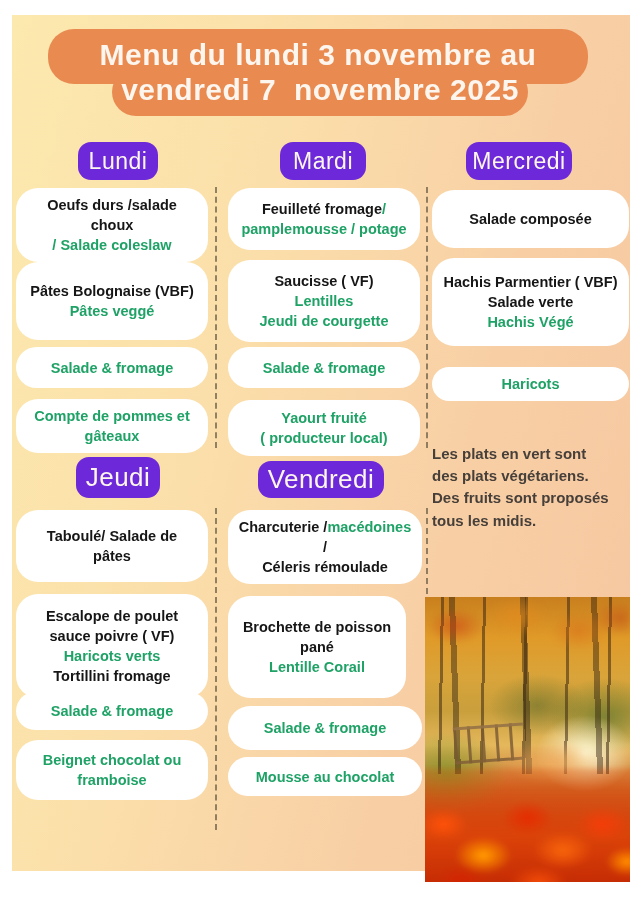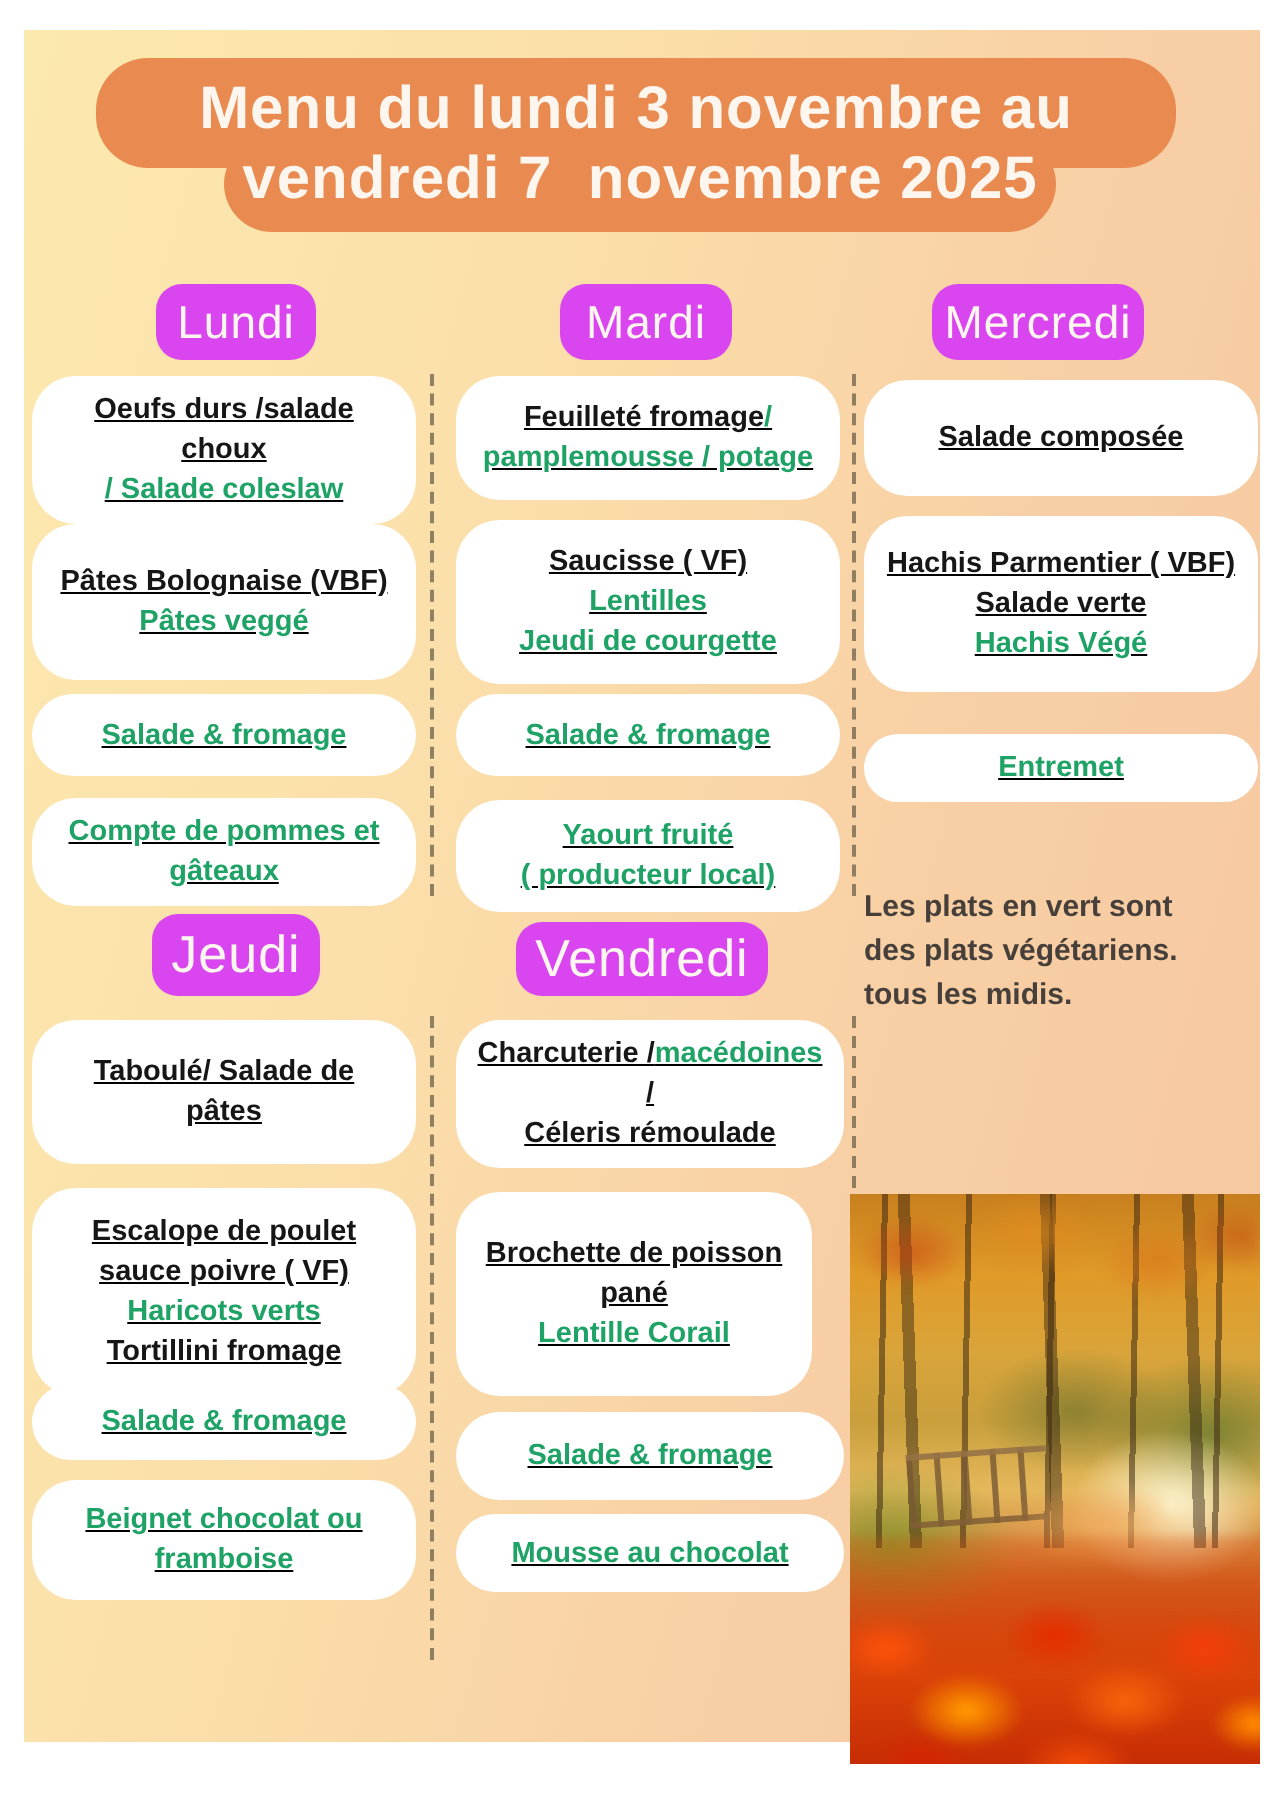--- a/index.html
+++ b/index.html
@@ -24,30 +24,30 @@
   .tl1{left:48px;top:29px;width:540px;height:52px;}
   .tl2{left:112px;top:66px;width:416px;height:48px;}
   
   .vsep{position:absolute;width:0;border-left:2px dashed rgba(109,96,72,.75);}
   .sep1{left:215px;top:187px;height:261px;}
   .sep2{left:426px;top:187px;height:261px;}
   .sep3{left:215px;top:508px;height:322px;}
   .sep4{left:426px;top:508px;height:86px;}
   
   .day-pill{
-    position:absolute;background:#d946ef;border-radius:13px;color:#FDF6EE;
+    position:absolute;background:#6d28d9;border-radius:13px;color:#FDF6EE;
     font-weight:500;display:flex;align-items:center;justify-content:center;letter-spacing:.5px;
   }
   
   .card{
     position:absolute;background:#ffffff;border-radius:22px;
     display:flex;flex-direction:column;align-items:center;justify-content:center;
     text-align:center;padding:7px 10px;box-sizing:border-box;
   }
-  .card-line{font-size:14.5px;font-weight:700;line-height:1.38;text-decoration:underline;}
+  .card-line{font-size:14.5px;font-weight:700;line-height:1.38;}
   .txt-black{color:#161616;}
   .txt-green{color:#1FA266;}
   
   .note{
     position:absolute;left:432px;top:443px;width:200px;
     color:#47403A;font-size:15px;font-weight:600;line-height:1.48;
   }
   
   .photo{
     position:absolute;left:425px;top:597px;width:205px;height:285px;overflow:hidden;
@@ -152,21 +152,21 @@
       <div class="day-pill" style="left: 466px; top: 142px; width: 106px; height: 38px; font-size: 23px;">Mercredi</div>
       <div class="card" style="left: 432px; top: 190px; width: 197px; min-height: 58px;">
         <div class="card-line"><span class="txt-black">Salade composée</span></div>
       </div>
       <div class="card" style="left: 432px; top: 258px; width: 197px; min-height: 88px;">
         <div class="card-line"><span class="txt-black">Hachis Parmentier ( VBF)</span></div>
         <div class="card-line"><span class="txt-black">Salade verte</span></div>
         <div class="card-line"><span class="txt-green">Hachis Végé</span></div>
       </div>
       <div class="card" style="left: 432px; top: 367px; width: 197px; min-height: 26px;">
-        <div class="card-line"><span class="txt-green">Entremet</span></div>
+        <div class="card-line"><span class="txt-green">Haricots</span></div>
       </div>
       <div class="day-pill" style="left: 76px; top: 457px; width: 84px; height: 41px; font-size: 26px;">Jeudi</div>
       <div class="card" style="left: 16px; top: 510px; width: 192px; min-height: 72px;">
         <div class="card-line"><span class="txt-black">Taboulé/ Salade de pâtes</span></div>
       </div>
       <div class="card" style="left: 16px; top: 594px; width: 192px; min-height: 104px;">
         <div class="card-line"><span class="txt-black">Escalope de poulet sauce poivre ( VF)</span></div>
         <div class="card-line"><span class="txt-green">Haricots verts</span></div>
         <div class="card-line"><span class="txt-black">Tortillini fromage</span></div>
       </div>
@@ -189,20 +189,21 @@
         <div class="card-line"><span class="txt-green">Salade &amp; fromage</span></div>
       </div>
       <div class="card" style="left: 228px; top: 757px; width: 194px; min-height: 39px;">
         <div class="card-line"><span class="txt-green">Mousse au chocolat</span></div>
       </div>
     </div>
 
   <div class="note">
     <div>Les plats en vert sont</div>
     <div>des plats végétariens.</div>
+    <div>Des fruits sont proposés</div>
     <div>tous les midis.</div>
   </div>
 
   <div class="photo">
     <div class="trunks"></div>
     <div class="canopy"></div>
     <div class="fence"></div>
     <div class="path-glow"></div>
     <div class="leaves"></div>
   </div>

